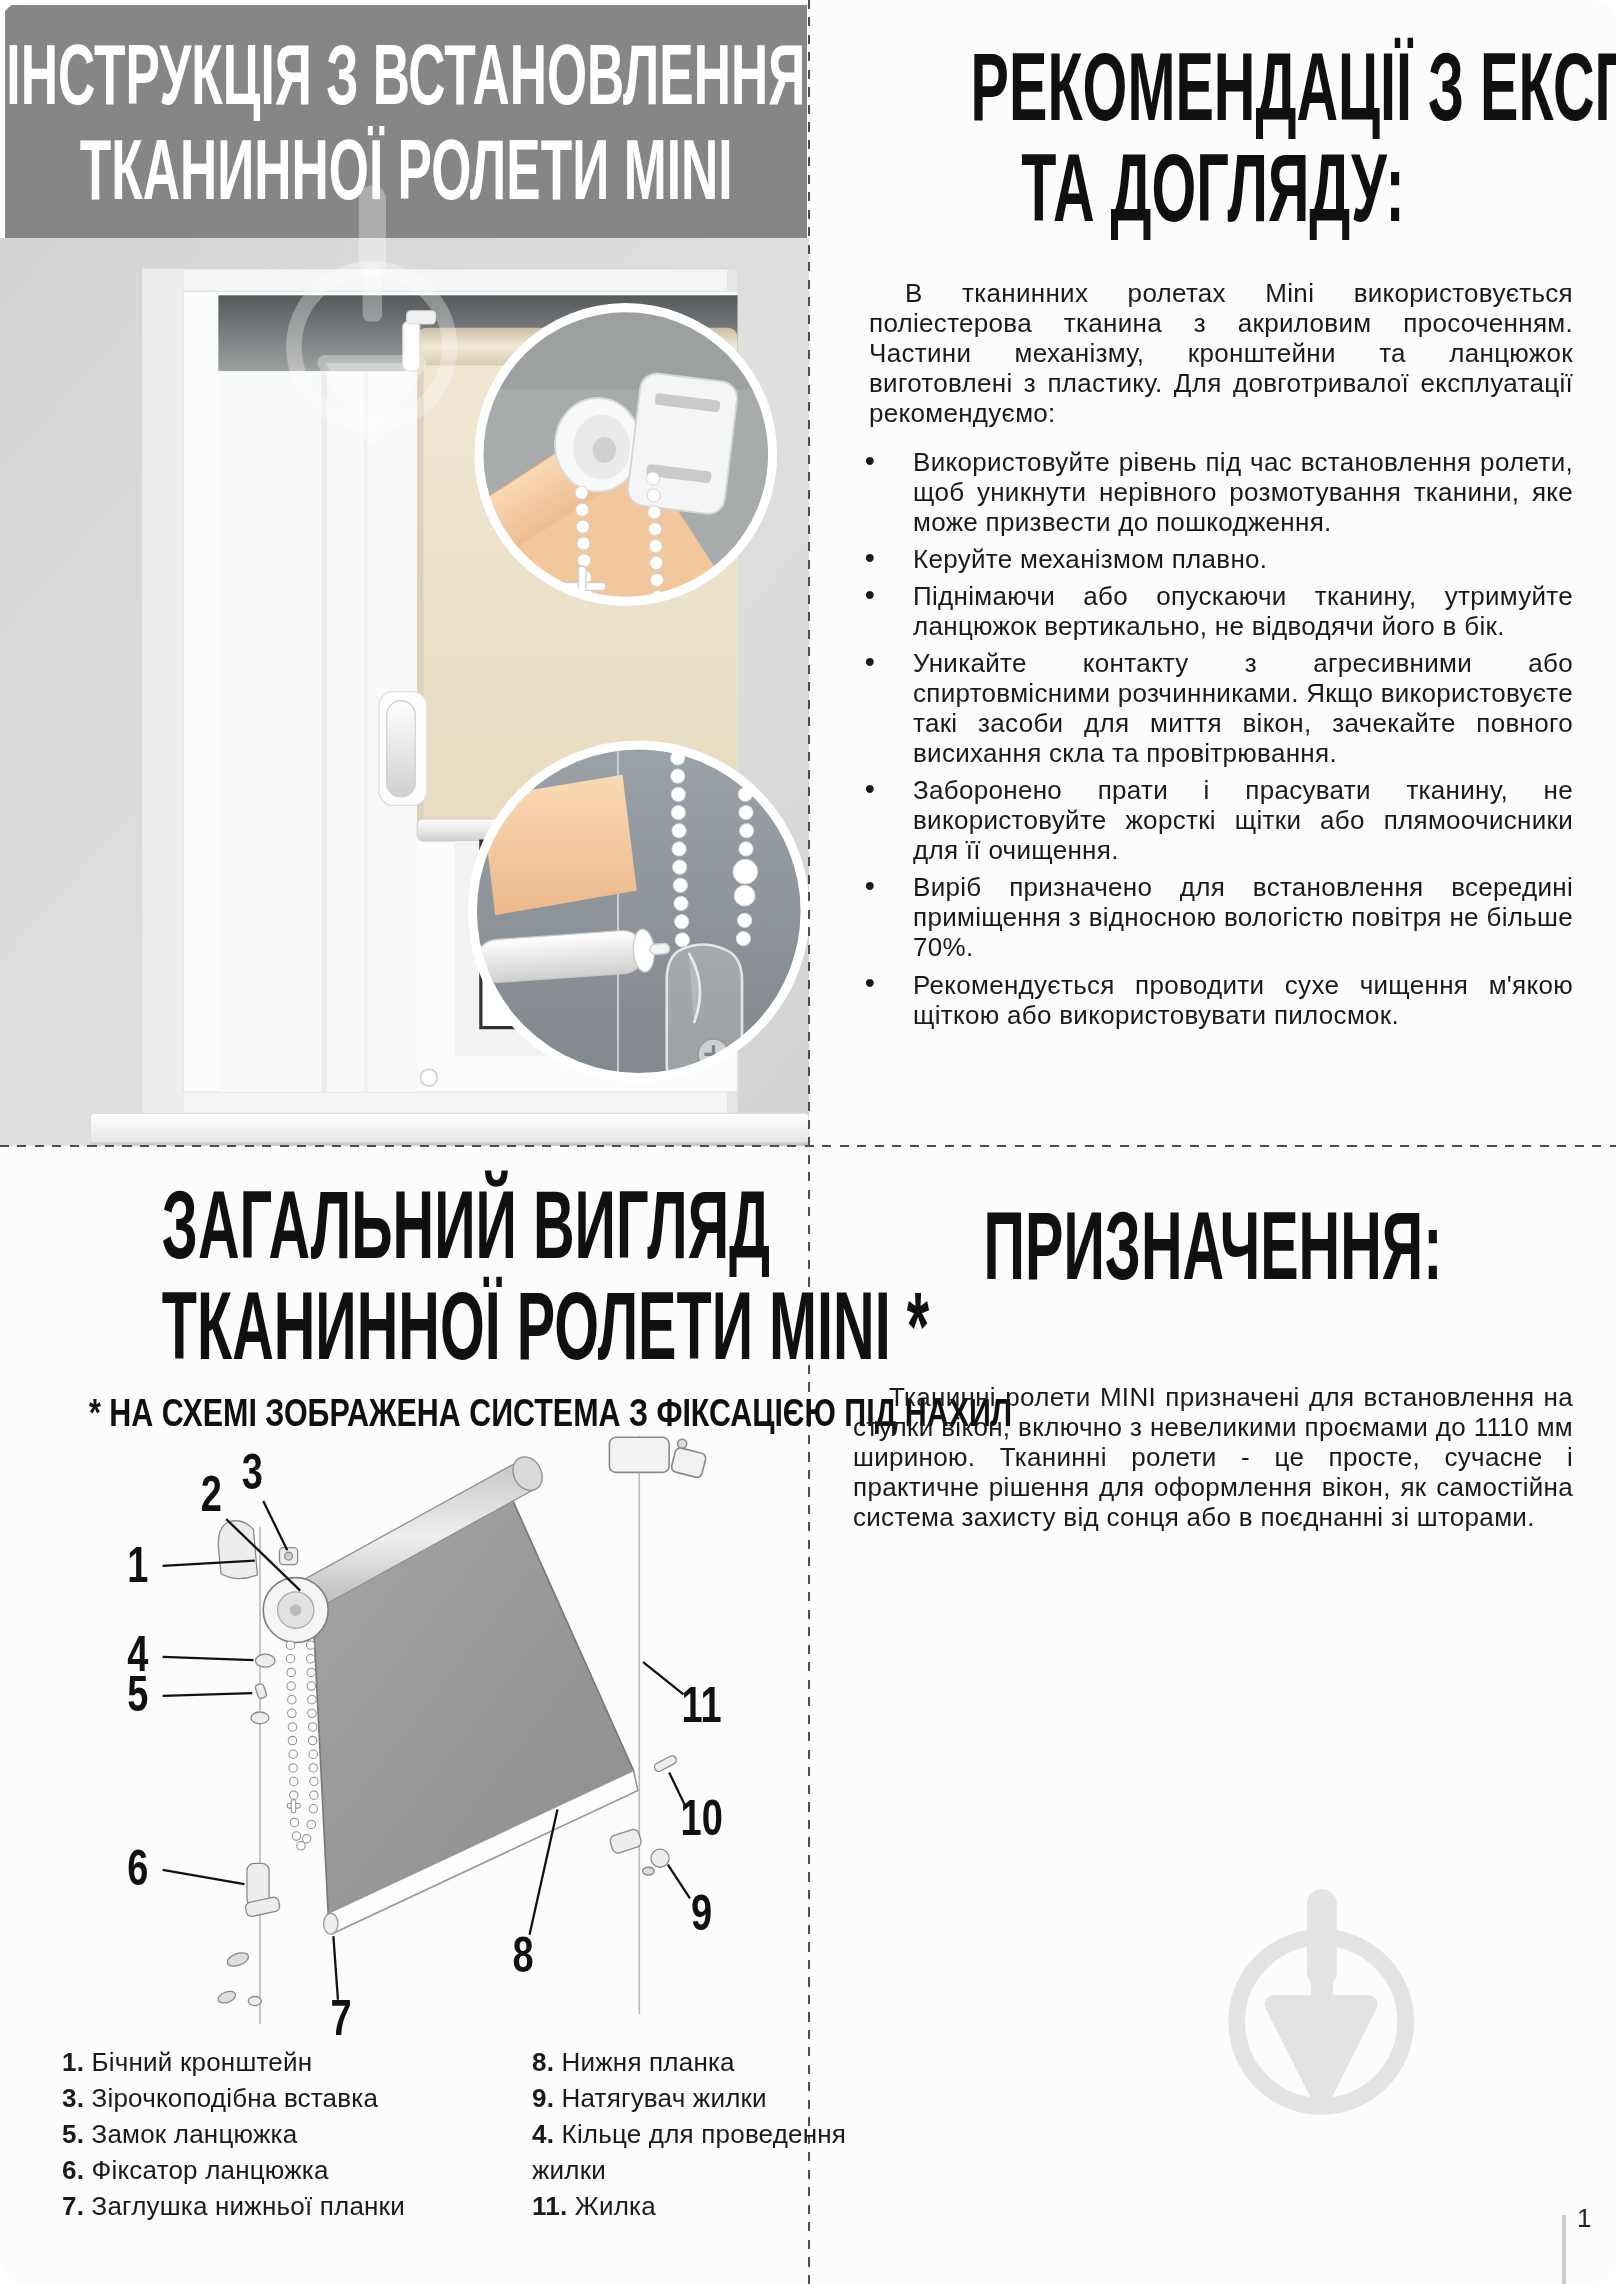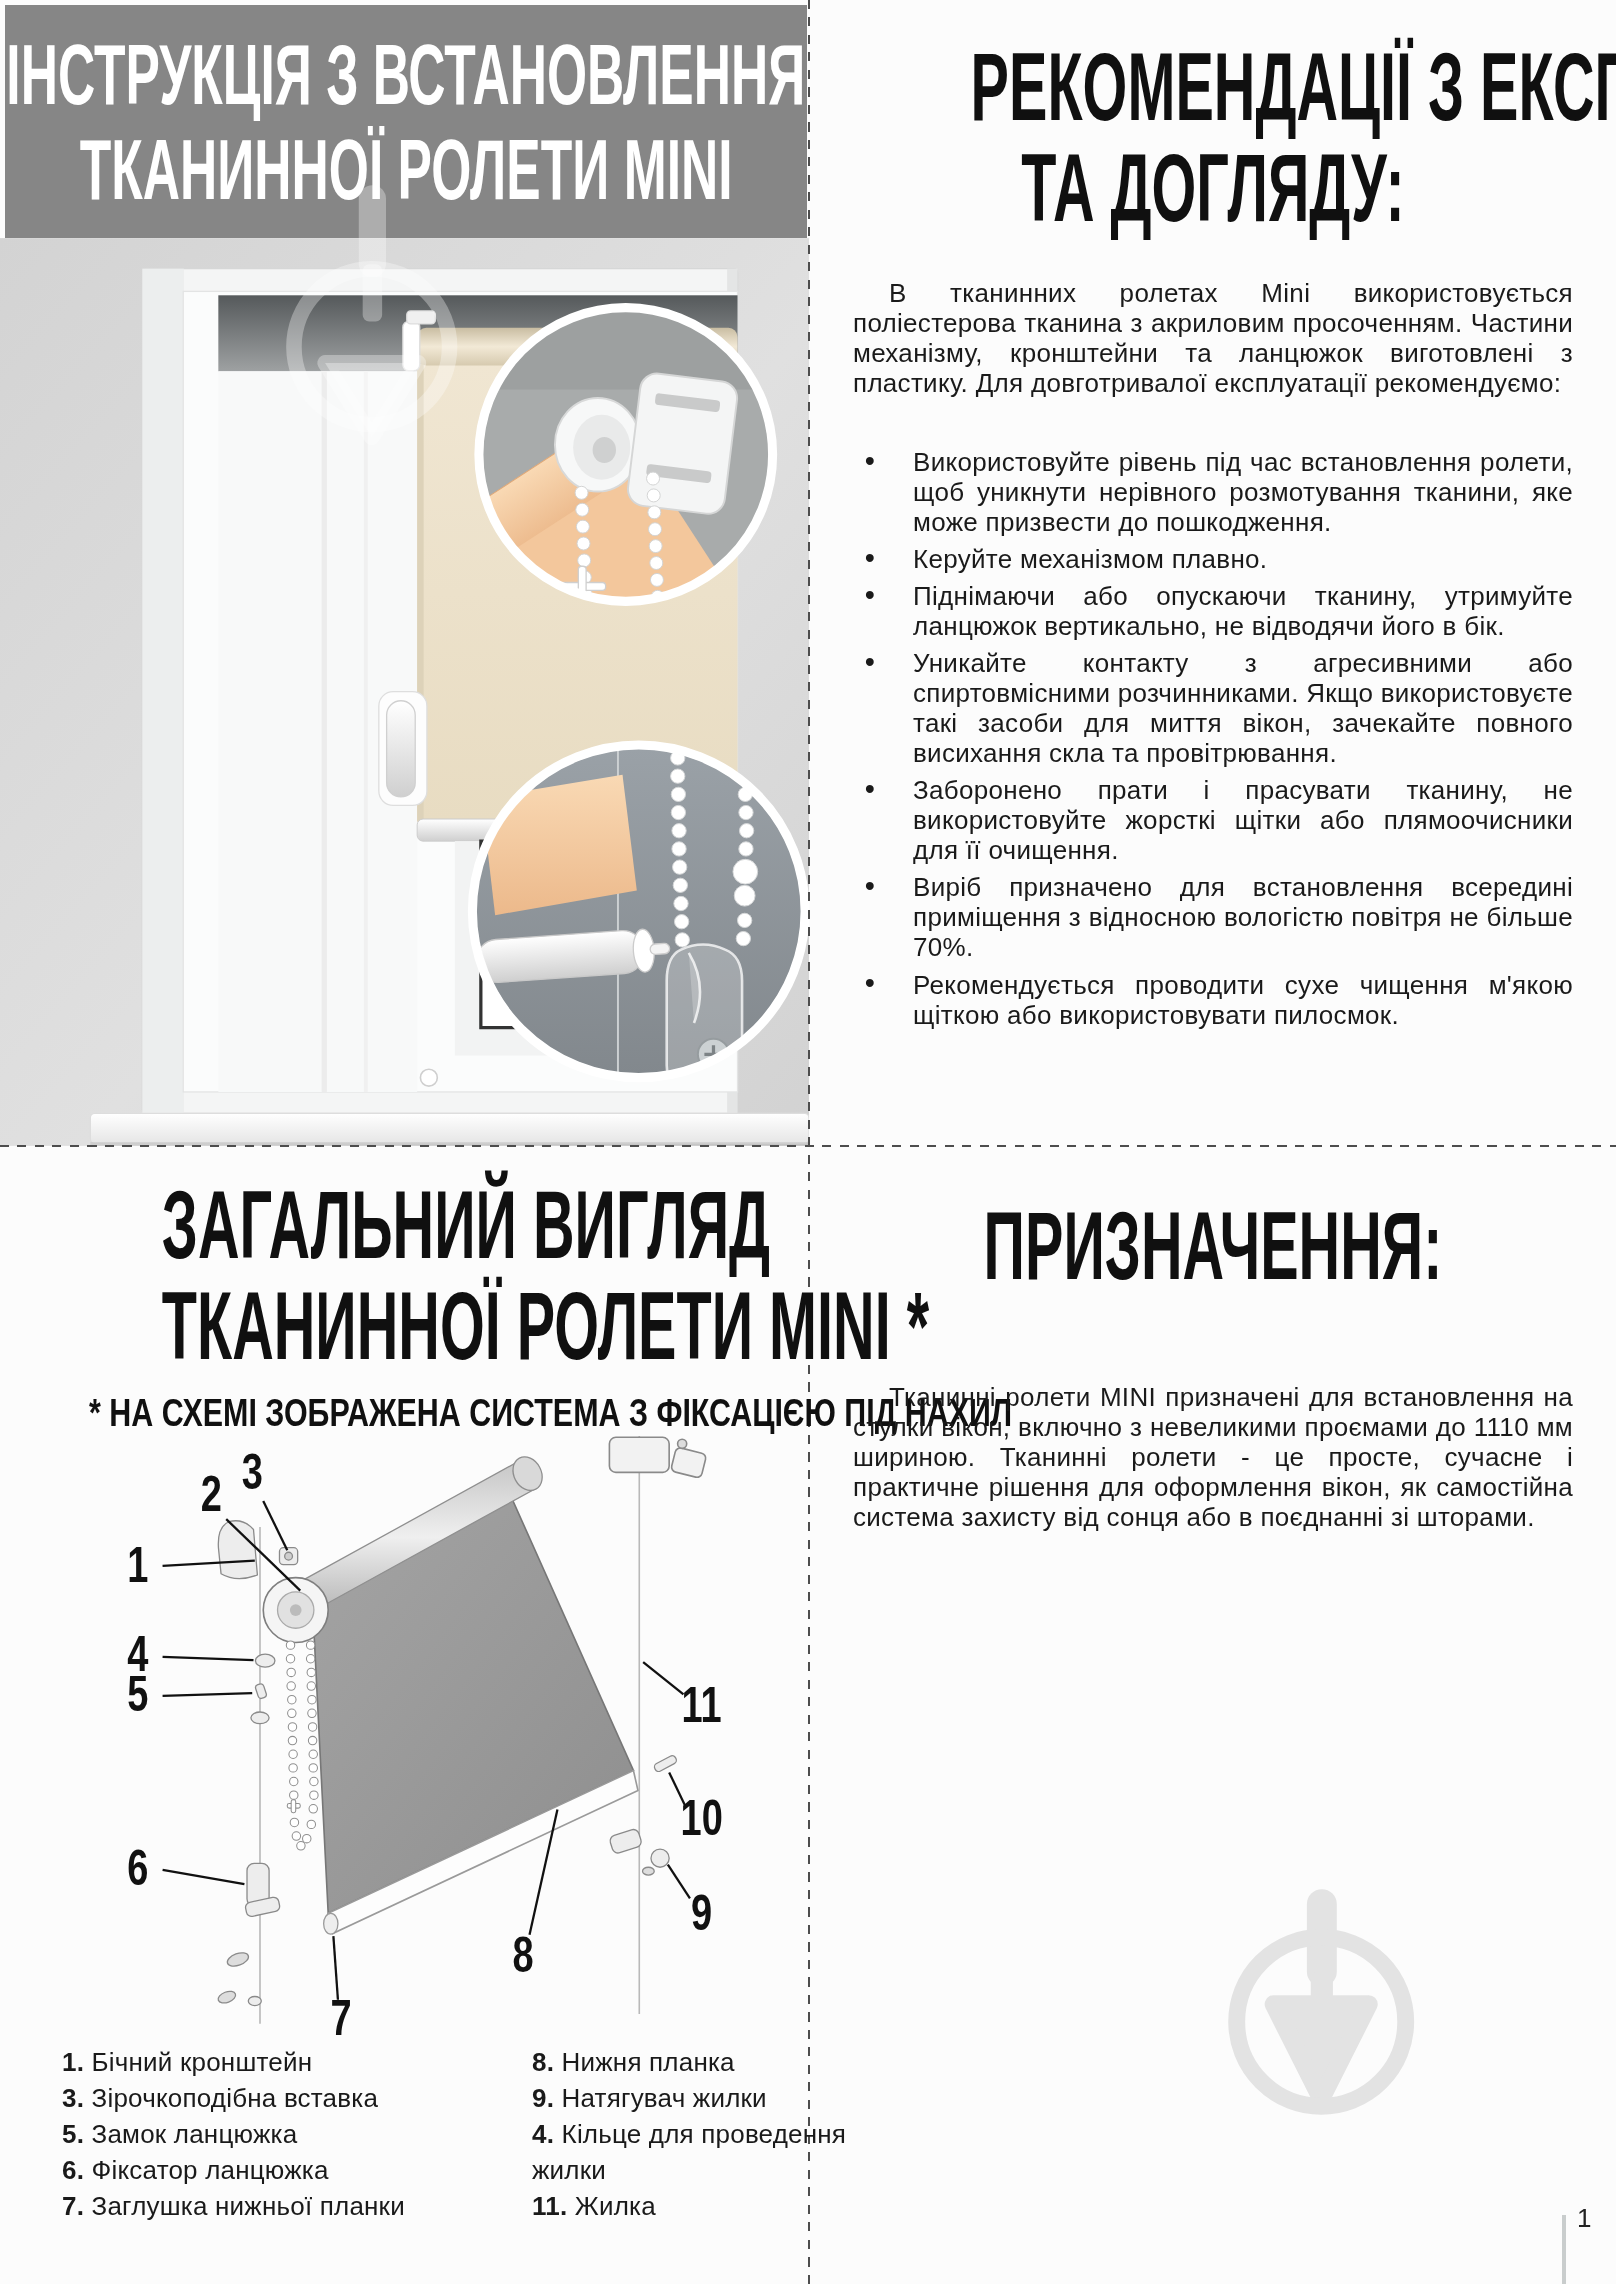--- a/index.html
+++ b/index.html
@@ -1,19 +1,19 @@
 <!DOCTYPE html>
 <html style="font-size:10.4px"><head>
 <meta charset="utf-8">
 <style>
   html,body{margin:0;padding:0;background:#ffffff;}
   #page{
     position:relative; width:1617px; height:2284px;
     background:#fcfcfc; overflow:hidden;
-    font-family:"Liberation Sans", sans-serif; color:#1a1a1a;
+    font-family:"Liberation Sans", sans-serif; color:#1a1a1a;border-radius:27px;
   }
   
   .vdash{
     position:absolute; left:808px; top:0; width:1.9px; height:2284px;
     background:repeating-linear-gradient(to bottom,#4d4d4d 0 9px,transparent 9px 17.5px);
   }
   .hdash{
     position:absolute; left:0; top:1145px; width:1617px; height:1.9px;
     background:repeating-linear-gradient(to right,#4d4d4d 0 9px,transparent 9px 17.5px);
   }
@@ -35,21 +35,21 @@
   }
   .colhead .subline{
     font-weight:bold; font-size:39px; line-height:45px; color:#101010; margin-top:14.3px;
     white-space:nowrap; transform:scaleX(0.78); transform-origin:50% 50%;
   }
   
   .bodytext{
     font-size:26px; line-height:30px; text-align:justify; letter-spacing:0.3px;
   }
   .intro{position:absolute; left:853px; top:278px; width:720px;}
-  .intro .para{text-indent:36px;}
+  .intro .para{text-indent:36px;margin-left:16px;}
   .bullets{position:absolute; left:853px; top:447px; width:720px;}
   .bullet-row{position:relative; padding-left:60px; margin-bottom:7.1px;}
   .bullet-dot{position:absolute; left:11.7px; top:-1.3px; font-size:29px;}
   .purpose-body{position:absolute; left:853px; top:1382px; width:720px;}
   .purpose-body .para{text-indent:36px;}
   
   .legend{position:absolute; font-size:26px; line-height:36px; letter-spacing:0.2px;}
   .legend .lnum{font-weight:bold;}
   #legend-left{left:62px; top:2044px; width:422px;}
   #legend-right{left:484px; top:2044px; width:325px;margin-left:48px;}

